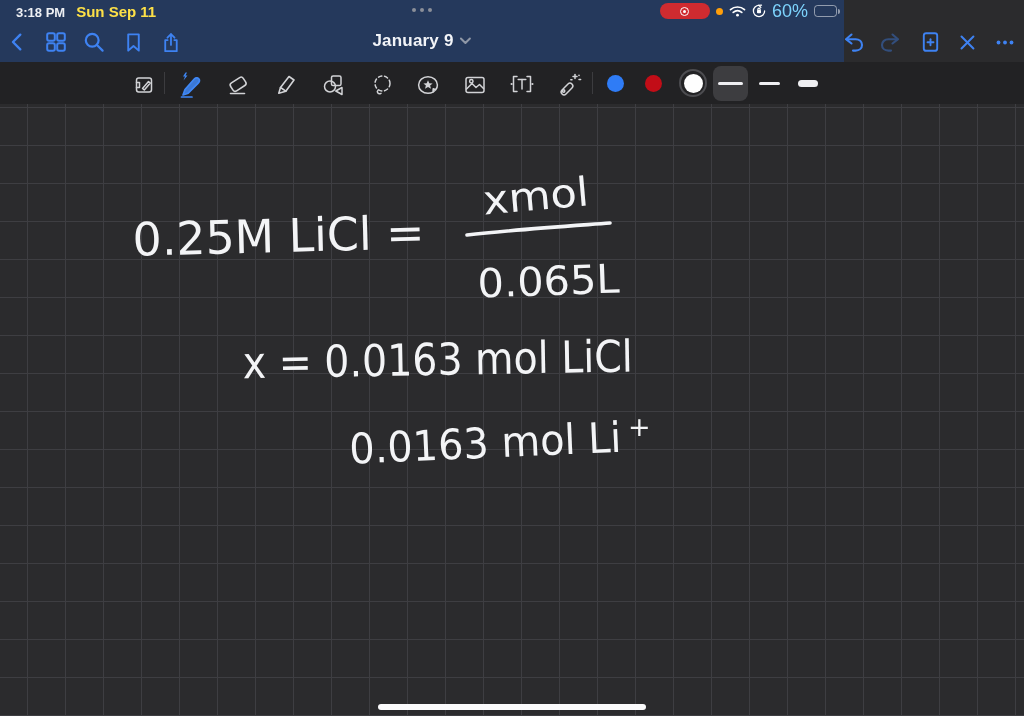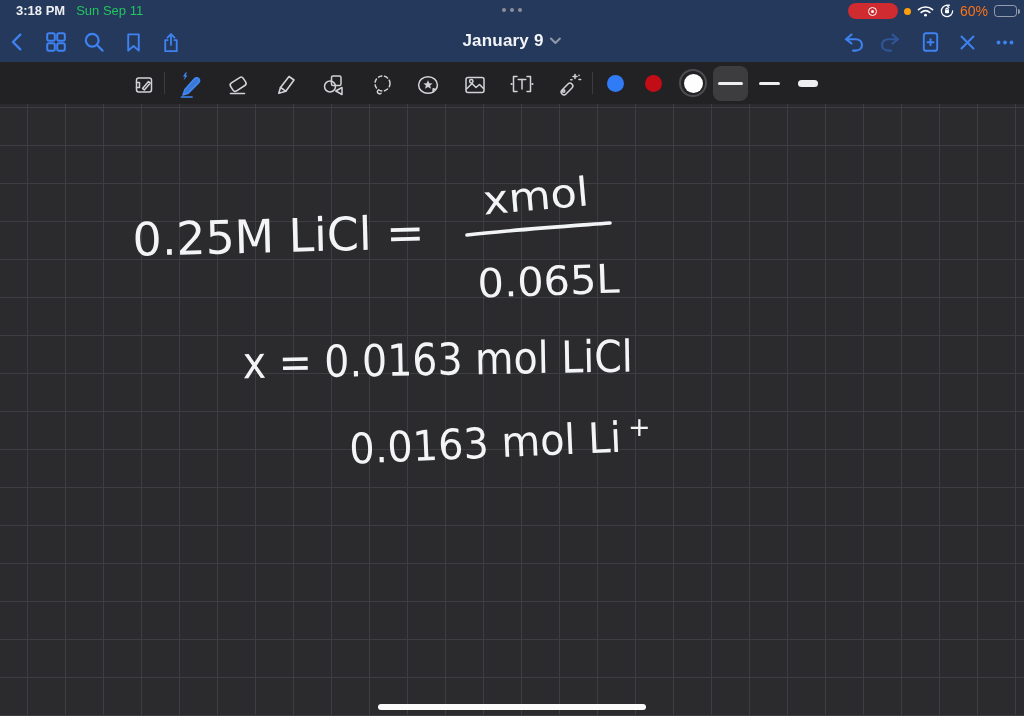--- a/index.html
+++ b/index.html
@@ -4,42 +4,42 @@
 <style>
   * { margin:0; padding:0; box-sizing:border-box; }
   html,body { background:#000; }
   .screen {
     position:relative; width:1024px; height:716px; overflow:hidden;
     font-family:"Liberation Sans", sans-serif;
     background:#2b2b2d;
   }
   
   .header {
-    position:absolute; top:0; left:0; width:1024px; height:62px;
+    position:absolute; top:0; left:0; width:844px; height:62px;
     background:#25395c;
   }
   .status-left {
     position:absolute; top:3px; left:16px; display:flex; gap:11px; align-items:baseline;
   }
   .status-time { color:#eef0f4; font-size:13px; font-weight:bold; }
-  .status-date { color:#22c55e; font-size:13px; font-weight:normal; }
+  .status-date { color:#fde047; font-size:15px; font-weight:bold; }
   .mt-dots { position:absolute; top:8px; left:50%; transform:translateX(-50%);
     display:flex; gap:4px; }
   .mt-dots i { width:4px; height:4px; border-radius:50%; background:#8b8f99; }
   .status-right {
     position:absolute; top:3px; right:7px; height:16px;
     display:flex; align-items:center; gap:6px;
   }
   .rec-pill { width:50px; height:16px; border-radius:8px; background:#cf2b30;
     display:flex; align-items:center; justify-content:center; }
   .rec-outer { width:9px; height:9px; border:1.5px solid #fff; border-radius:50%;
     display:flex; align-items:center; justify-content:center; }
   .rec-inner { width:3px; height:3px; border-radius:50%; background:#fff; }
   .mic-dot { width:7px; height:7px; border-radius:50%; background:#ff9f0a; }
-  .batt-pct { color:#f97316; font-size:14px; }
+  .batt-pct { color:#7dd3fc; font-size:18px; }
   .batt { position:relative; width:23px; height:11.5px;
     border:1px solid rgba(255,255,255,.5); border-radius:3.5px; padding:1.5px; }
   .batt-fill { height:100%; width:60%; background:#fff; border-radius:1.5px; }
   .batt-nub { position:absolute; right:-3.5px; top:3.2px; width:2px; height:4.5px;
     background:rgba(255,255,255,.5); border-radius:0 2px 2px 0; }
   .nav-ic { position:absolute; top:29px; width:26px; height:26px;
     display:flex; align-items:center; justify-content:center; }
   .nav-title-wrap { position:absolute; top:31px; left:50%; transform:translateX(-50%);
     display:flex; align-items:center; gap:6px; }
   .nav-title { color:#f2f4f8; font-size:17px; font-weight:bold; letter-spacing:.2px; }

